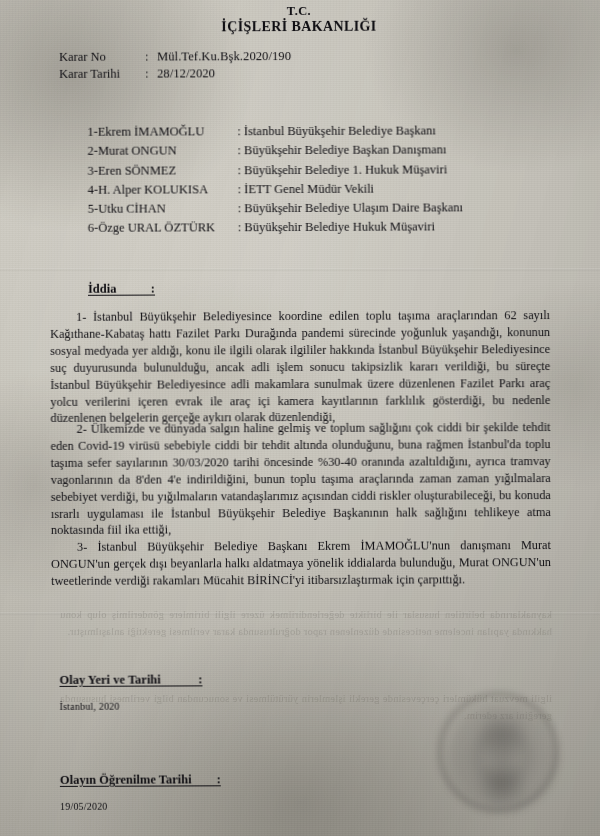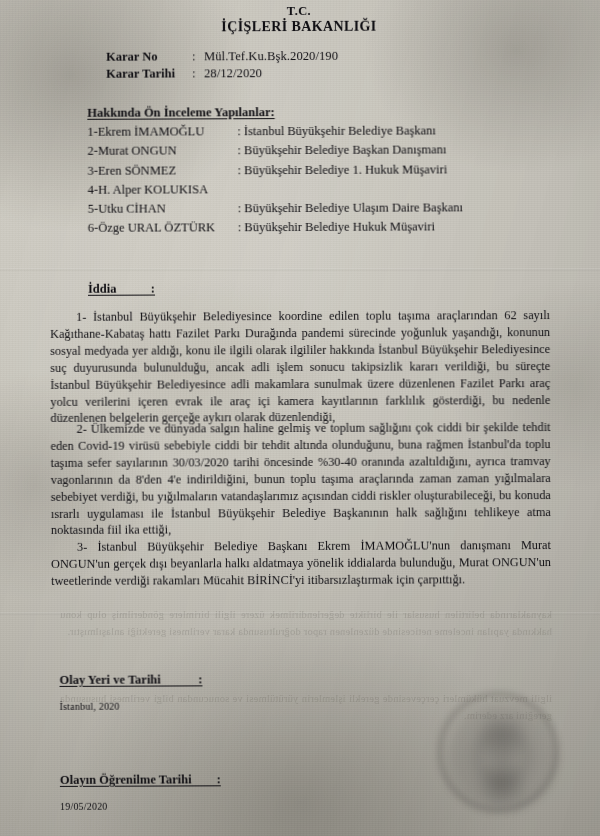--- a/index.html
+++ b/index.html
@@ -101,21 +101,21 @@
   .hdr .l2 { font-size: 14px;   line-height: 17px; }
 
   .meta {
     position: absolute;
     top: 48px;
     left: 60px;
     font-size: 12.5px;
     line-height: 17px;
   }
   .meta-row { display: flex; white-space: pre; }
-  .meta-label { font-weight: bold; width: 86px; margin-left: 47px; }
+  .meta-label { font-weight: normal; width: 86px; }
   .meta-colon { width: 12px; }
   .meta-value { letter-spacing: 0.1px; }
 
   .sec-title {
     position: absolute;
     font-weight: bold;
     font-size: 12.5px;
     text-decoration: underline;
     text-underline-offset: 2px;
     white-space: pre;
@@ -222,37 +222,37 @@
           <span class="meta-colon">:</span>
           <span class="meta-value">Mül.Tef.Ku.Bşk.2020/190</span>
         </div>
         <div class="meta-row">
           <span class="meta-label">Karar Tarihi</span>
           <span class="meta-colon">:</span>
           <span class="meta-value">28/12/2020</span>
         </div>
       </div>
 
-      <div class="sec-title" style="top:105px; left:88px;">Hakkında Ön İnceleme Yapılanlar:</div>
 
       <div class="persons">
         <div class="person-row">
           <span class="person-name">1-Ekrem İMAMOĞLU</span>
           <span class="person-role">: İstanbul Büyükşehir Belediye Başkanı</span>
         </div>
         <div class="person-row">
           <span class="person-name">2-Murat ONGUN</span>
           <span class="person-role">: Büyükşehir Belediye Başkan Danışmanı</span>
         </div>
         <div class="person-row">
           <span class="person-name">3-Eren SÖNMEZ</span>
           <span class="person-role">: Büyükşehir Belediye 1. Hukuk Müşaviri</span>
         </div>
         <div class="person-row">
           <span class="person-name">4-H. Alper KOLUKISA</span>
+          <span class="person-role">: İETT Genel Müdür Vekili</span>
         </div>
         <div class="person-row">
           <span class="person-name">5-Utku CİHAN</span>
           <span class="person-role">: Büyükşehir Belediye Ulaşım Daire Başkanı</span>
         </div>
         <div class="person-row">
           <span class="person-name">6-Özge URAL ÖZTÜRK</span>
           <span class="person-role">: Büyükşehir Belediye Hukuk Müşaviri</span>
         </div>
       </div>

